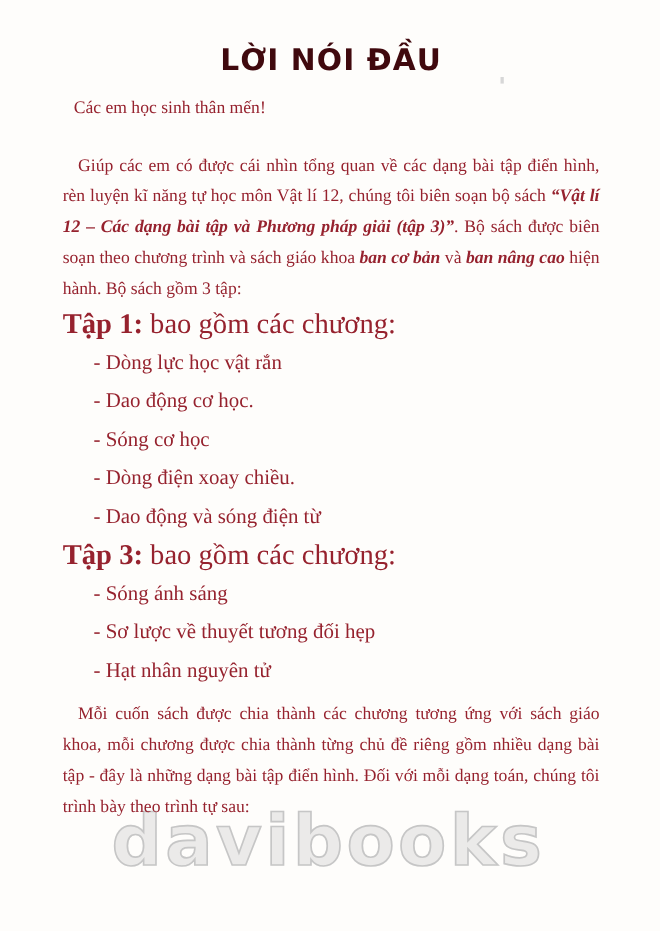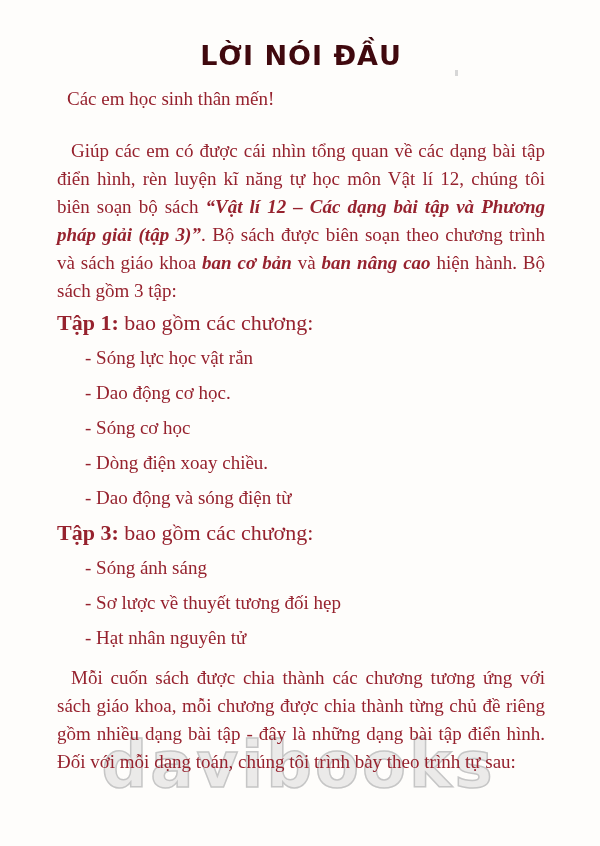--- a/index.html
+++ b/index.html
@@ -23,33 +23,33 @@
     font-family: "DejaVu Sans", sans-serif;
     font-weight: 800;
     font-size: 27px;
     letter-spacing: 1px;
     color: #40090e;
     margin-bottom: 14px;
     position: relative;
     z-index: 2;
   }
   .para {
-    font-size: 19px;
+    font-size: 16px;
     line-height: 28px;
     text-align: justify;
     position: relative;
     z-index: 2;
   }
   .greeting { text-indent: 10px; text-align: left; }
   .intro { margin-top: 24px; text-indent: 14px; }
   .closing { margin-top: 12px; text-indent: 14px; }
   .bi { font-weight: bold; font-style: italic; }
   .volumes { margin-top: 4px; position: relative; z-index: 2; }
   .vol-head {
-    font-size: 22px;
+    font-size: 26px;
     line-height: 28px;
     margin-bottom: 7px;
     position: relative;
     z-index: 2;
   }
   .vol-head .vol-label { font-weight: bold; }
   .chapter-line {
     font-size: 19px;
     line-height: 28px;
     margin-bottom: 7px;
@@ -106,21 +106,21 @@
 
 <div class="page">
   <h1 class="page-title">LỜI NÓI ĐẦU</h1>
 
   <p class="para greeting">Các em học sinh thân mến!</p>
 
   <p class="para intro"><span>Giúp các em có được cái nhìn tổng quan về các dạng bài tập điển hình, rèn luyện kĩ năng tự học môn Vật lí 12, chúng tôi biên soạn bộ sách </span><span class="bi">“Vật lí 12 – Các dạng bài tập và Phương pháp giải (tập 3)”</span><span>. Bộ sách được biên soạn theo chương trình và sách giáo khoa </span><span class="bi">ban cơ bản</span><span> và </span><span class="bi">ban nâng cao</span><span> hiện hành. Bộ sách gồm 3 tập:</span></p>
 
   <div class="volumes">
       <p class="vol-head"><span class="vol-label">Tập 1:</span><span> bao gồm các chương:</span></p>
-      <p class="chapter-line">- Sóng lực học vật rắn</p>
+      <p class="chapter-line">- Dòng lực học vật rắn</p>
       <p class="chapter-line">- Dao động cơ học.</p>
       <p class="chapter-line">- Sóng cơ học</p>
       <p class="chapter-line">- Dòng điện xoay chiều.</p>
       <p class="chapter-line">- Dao động và sóng điện từ</p>
       <p class="vol-head"><span class="vol-label">Tập 3:</span><span> bao gồm các chương:</span></p>
       <p class="chapter-line">- Sóng ánh sáng</p>
       <p class="chapter-line">- Sơ lược về thuyết tương đối hẹp</p>
       <p class="chapter-line">- Hạt nhân nguyên tử</p>
     </div>
 

